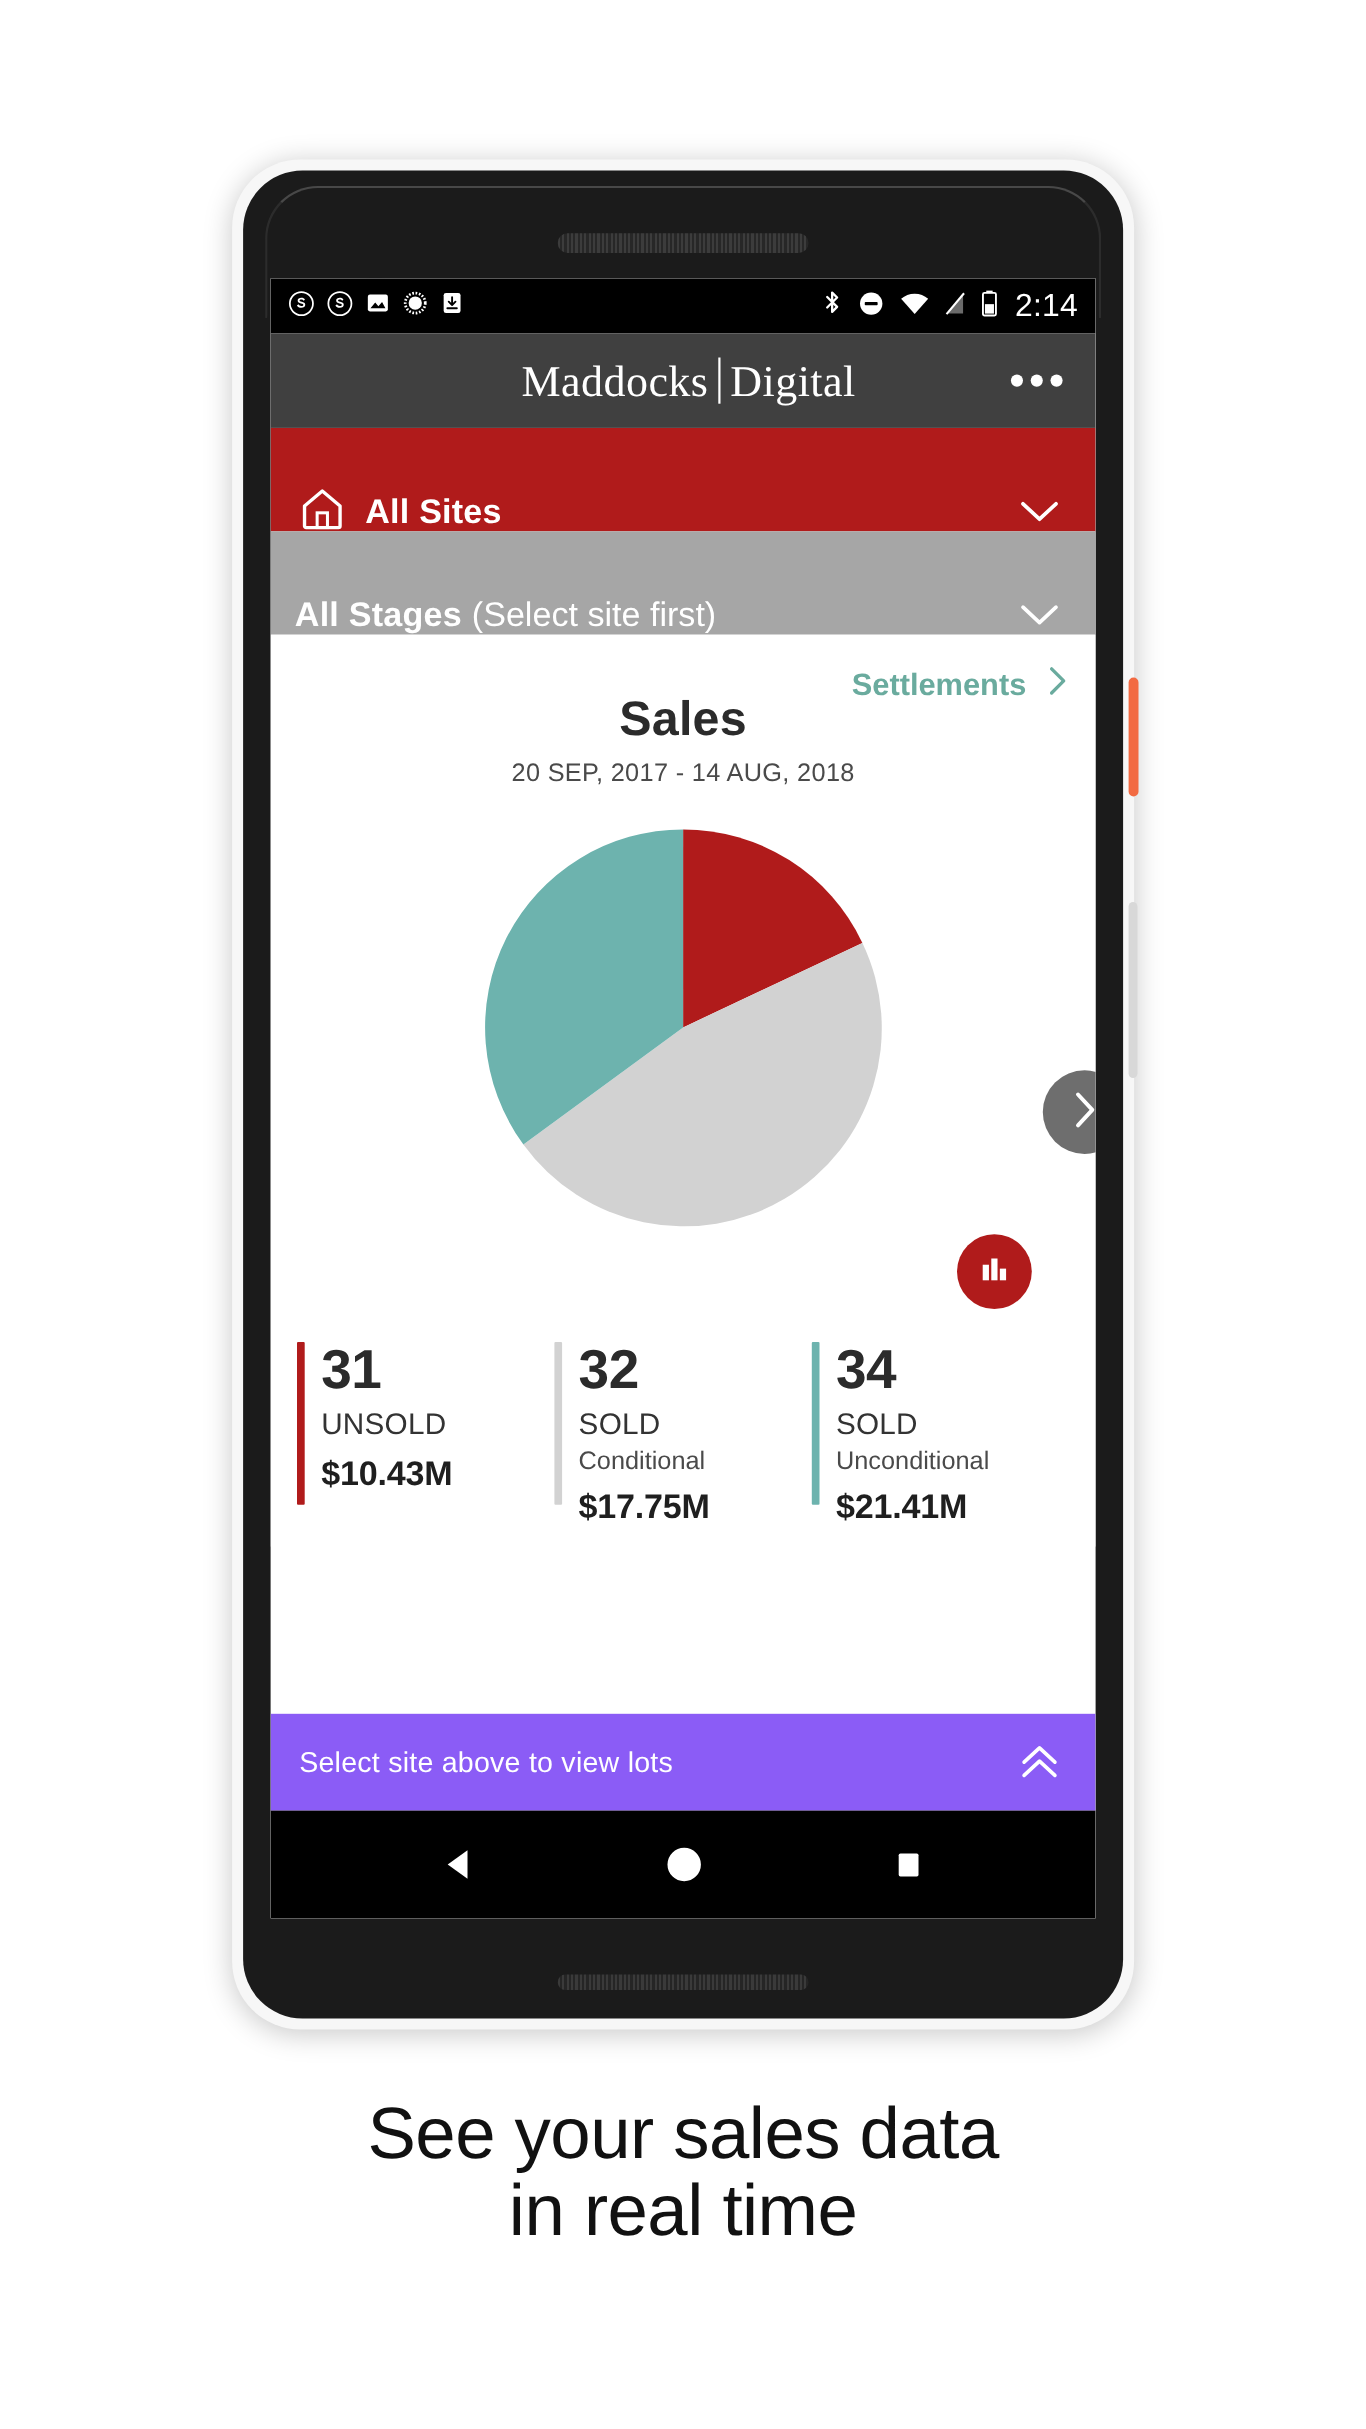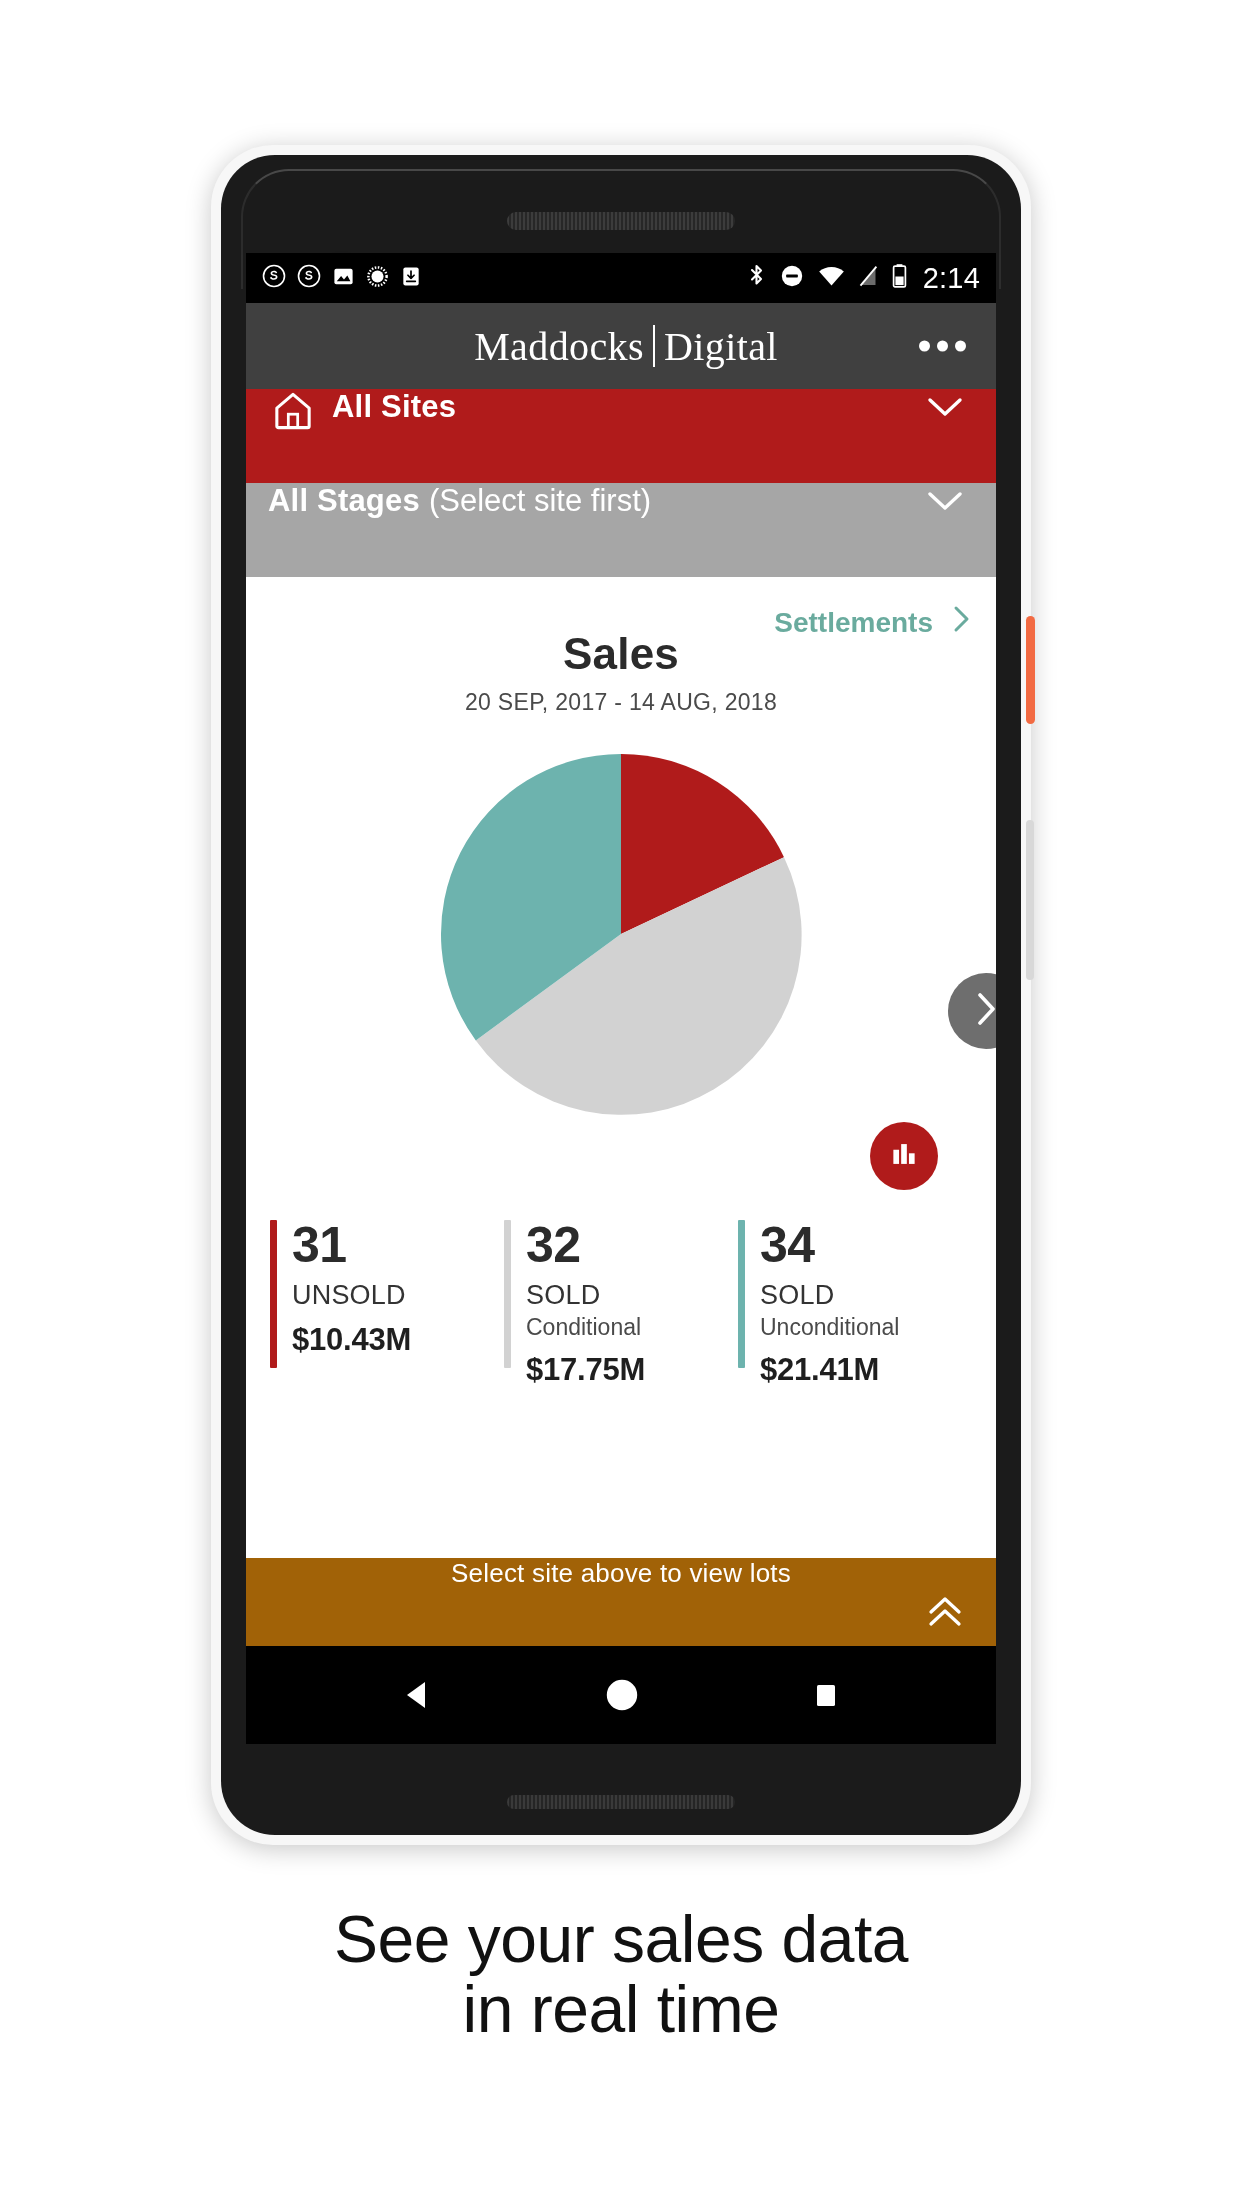--- a/index.html
+++ b/index.html
@@ -146,21 +146,21 @@
     width: 11px; height: 11px;
     border-radius: 50%;
     background: #ffffff;
     display: block;
   }
 
   
   .selector {
     height: 94px;
     display: flex;
-    align-items: flex-start;
+    align-items: flex-end;
     padding: 0 26px;
     color: #ffffff;
   }
   .selector.site { background: #b01b1b; }
   .selector.stage { background: #a6a6a6; padding-left: 22px; }
   .sel-home { margin-right: 18px; display: flex; }
   .sel-label {
     font-size: 31px;
     font-weight: bold;
     letter-spacing: 0.2px;
@@ -284,26 +284,25 @@
     margin-top: 11px;
     letter-spacing: -0.2px;
   }
 
   
   .bottom-sheet {
     position: absolute;
     left: 0; bottom: 98px;
     width: 100%;
     height: 88px;
-    background: #a16207;
+    background: #8b5cf6;
     display: flex;
     align-items: center;
     padding: 0 26px;
     color: #ffffff;
-    flex-direction: column;
   }
   .sheet-text { font-size: 26px; letter-spacing: 0.2px; }
   .sheet-chevron { margin-left: auto; display: flex; padding: 6px; }
 
   
   .navbar {
     position: absolute;
     left: 0; bottom: 0;
     width: 100%;
     height: 98px;

